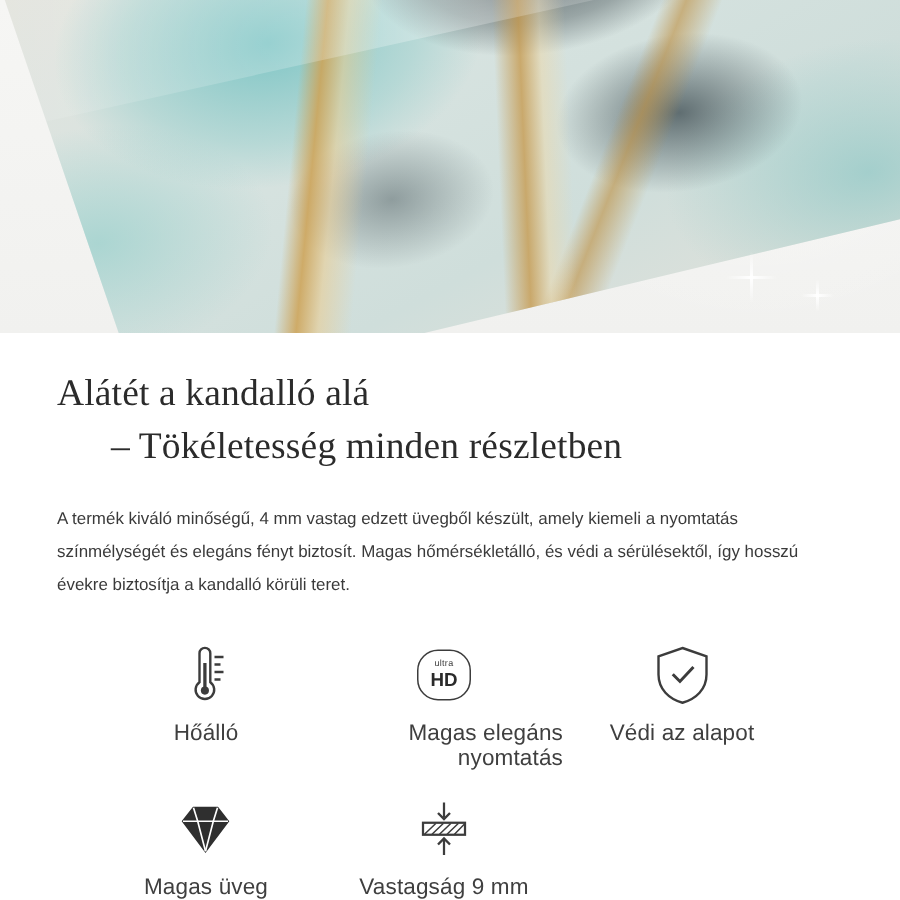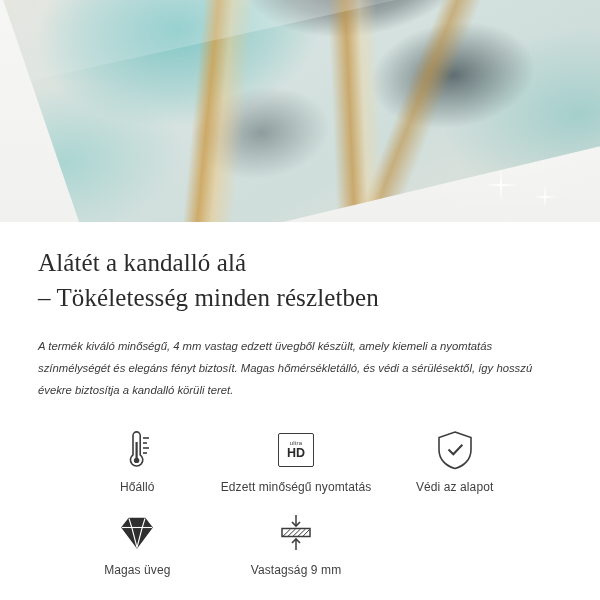--- a/index.html
+++ b/index.html
@@ -109,28 +109,27 @@
   }
   h1.headline {
     font-family: "Liberation Serif", serif;
     font-weight: 400;
     font-size: 25px;
     line-height: 1.38;
     color: #2b2b2b;
     margin: 0 0 20px 0;
     letter-spacing: 0.1px;
   }
-  h1.headline .l2 { display: block; }
+  h1.headline .l2 { display: block; margin-left: 36px; }
   p.body {
     font-size: 11.3px;
     line-height: 1.95;
     color: #3a3a3a;
     margin: 0;
     max-width: 520px;
-    font-style: italic;
   }
 
   
   .features {
     margin-top: 26px;
     display: grid;
     grid-template-columns: repeat(3, 1fr);
     row-gap: 16px;
     padding: 0 20px;
   }
@@ -141,30 +140,30 @@
     justify-content: flex-start;
   }
   .feature .ico {
     height: 46px;
     display: flex;
     align-items: center;
     justify-content: center;
   }
   .feature .cap {
     margin-top: 7px;
-    font-size: 12px;
+    font-size: 15px;
     color: #3f3f3f;
     text-align: right;
     letter-spacing: 0.1px;
   }
   .ultrahd {
     width: 34px;
     height: 32px;
     border: 1.4px solid #3c3c3c;
-    border-radius: 2px;
+    border-radius: 14px;
     display: flex;
     flex-direction: column;
     align-items: center;
     justify-content: center;
     line-height: 1;
   }
   .ultrahd .u1 { font-size: 6px; letter-spacing: 0.2px; color: #3c3c3c; }
   .ultrahd .u2 { font-size: 12.5px; font-weight: bold; color: #2a2a2a; margin-top: 1px; }
   svg { display: block; }
 </style>
@@ -208,21 +207,21 @@
         <div class="cap">Hőálló</div>
       </div>
 
       <div class="feature">
         <div class="ico">
           <div class="ultrahd">
             <span class="u1">ultra</span>
             <span class="u2">HD</span>
           </div>
         </div>
-        <div class="cap">Edzett minőségű nyomtatás</div>
+        <div class="cap">Magas elegáns nyomtatás</div>
       </div>
 
       <div class="feature">
         <div class="ico">
           <svg width="42" height="44" viewBox="0 0 42 44" fill="none" stroke="#3c3c3c" stroke-width="1.6">
             <path d="M21 4 37 9.5v12.2C37 31.5 30 38 21 40.5 12 38 5 31.5 5 21.7V9.5z"></path>
             <path d="M14.5 21.5l4.8 4.8 9-9.6" stroke-width="2"></path>
           </svg>
         </div>
         <div class="cap">Védi az alapot</div>

